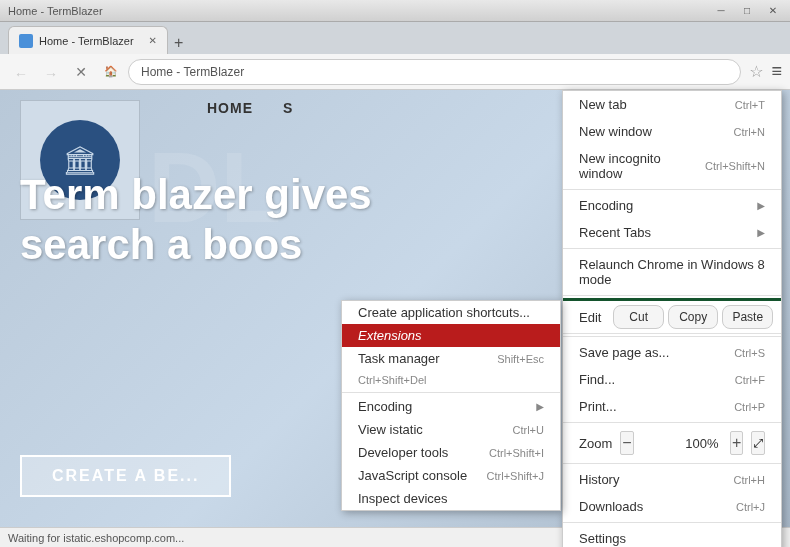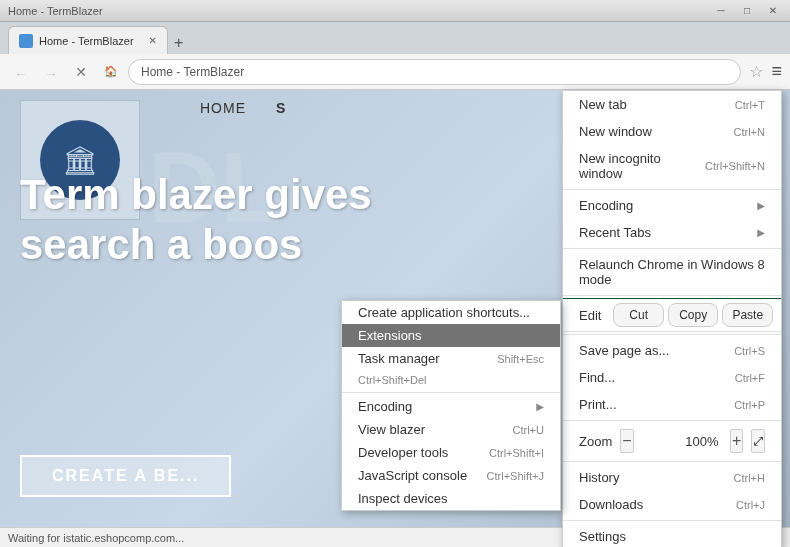--- a/index.html
+++ b/index.html
@@ -182,21 +182,21 @@
     .menu-separator { height: 1px; background: #e0e0e0; margin: 2px 0; }
     .shortcut { font-size: 11px; color: #888; }
     .menu-arrow { font-size: 10px; color: #888; }
 
     
     .edit-row {
       display: flex;
       align-items: center;
       padding: 4px 8px;
       gap: 4px;
-      border-top: 1px solid #14532d;
+      border-top: 3px solid #14532d;
       border-bottom: 1px solid #e0e0e0;
     }
     .edit-label { font-size: 13px; color: #333; padding: 0 8px; }
     .edit-btn {
       flex: 1;
       text-align: center;
       padding: 4px 8px;
       border: 1px solid #ccc;
       border-radius: 8px;
       font-size: 12px;
@@ -230,21 +230,21 @@
       font-size: 13px;
     }
     .submenu-item {
       display: flex;
       align-items: center;
       justify-content: space-between;
       padding: 4px 16px;
       cursor: pointer;
       color: #333;
     }
-    .submenu-item.highlighted { background: #737373; color: white; }
+    .submenu-item.highlighted { background: #b91c1c; color: white; font-style: italic; }
 
     
     .window-controls {
       display: flex;
       gap: 0;
       margin-left: auto;
     }
     .wc-btn {
       width: 26px;
       height: 22px;
@@ -292,21 +292,21 @@
 </div>
 
 <div class="page-content">
   <div class="logo-area">
     <div class="logo-circle">
       <span>🏛</span>
     </div>
   </div>
 
   <div class="nav-menu-items">
-    <span style="font-weight:normal; letter-spacing:1px;">HOME</span>
+    <span style="font-weight:bold; letter-spacing:1px;margin-left:7px;">HOME</span>
     <span style="font-weight:bold; letter-spacing:1px;">S</span>
   </div>
 
   <div class="watermark" style="font-size:100px; opacity:0.12; color:#fff; position:absolute; top:40px; left:148px; z-index:0;">DL</div>
 
   <div class="hero-text">
     <span>Term blazer gives</span><br>
     <span>search a boos</span>
   </div>
 
@@ -415,21 +415,21 @@
   </div>
   <div class="submenu-item">
     <span class="shortcut">Ctrl+Shift+Del</span>
   </div>
   <div class="menu-separator"></div>
   <div class="submenu-item">
     <span>Encoding</span>
     <span class="menu-arrow">▶</span>
   </div>
   <div class="submenu-item">
-    <span>View blazer</span>
+    <span>View istatic</span>
     <span class="shortcut">Ctrl+U</span>
   </div>
   <div class="submenu-item">
     <span>Developer tools</span>
     <span class="shortcut">Ctrl+Shift+I</span>
   </div>
   <div class="submenu-item">
     <span>JavaScript console</span>
     <span class="shortcut">Ctrl+Shift+J</span>
   </div>

